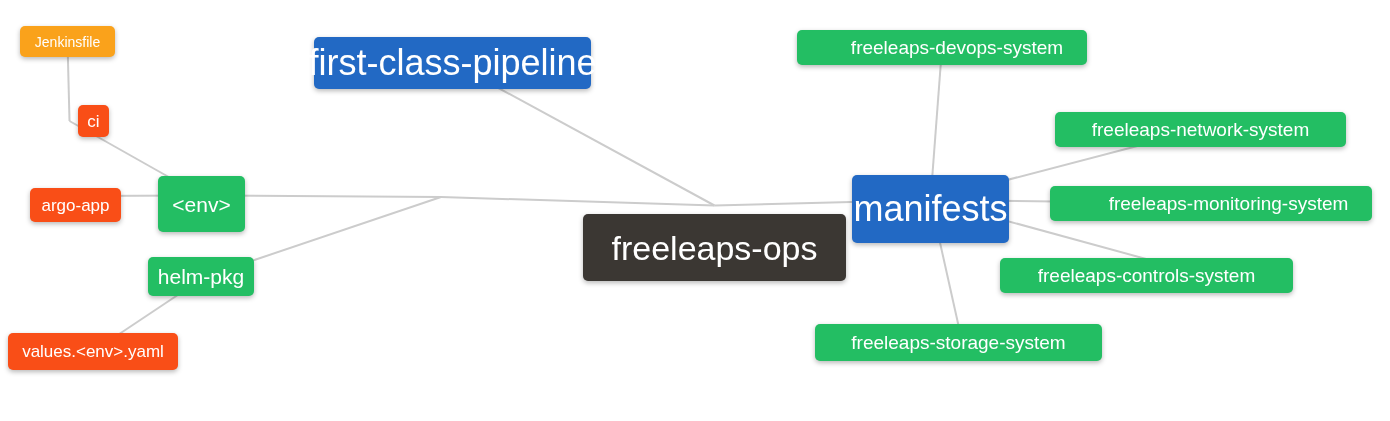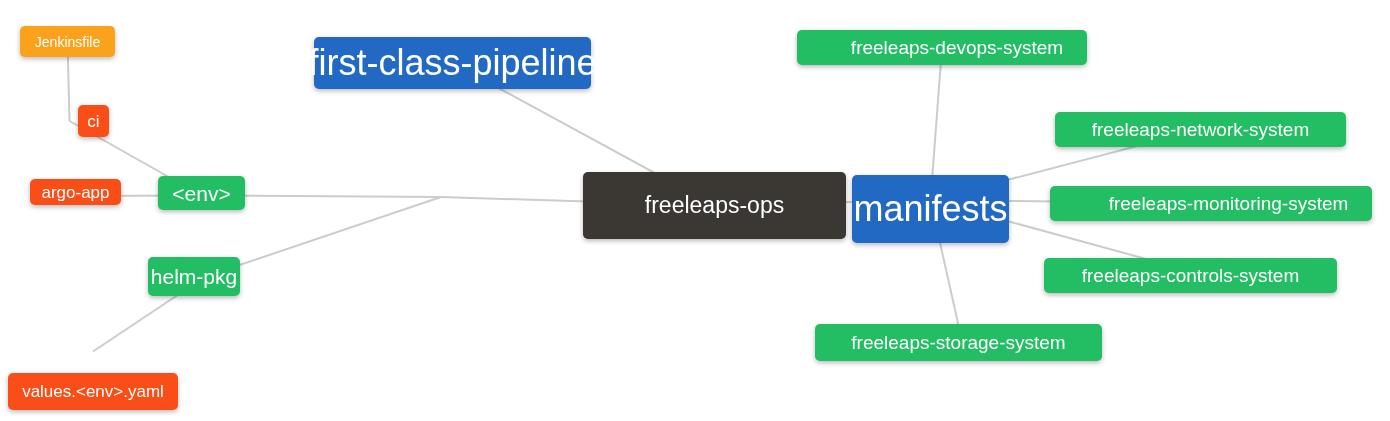--- a/index.html
+++ b/index.html
@@ -28,42 +28,42 @@
     align-items: center;
     justify-content: center;
     color: #ffffff;
     border-radius: 5px;
     box-shadow: 0 2px 5px rgba(0,0,0,0.28);
     white-space: nowrap;
     cursor: pointer;
     box-sizing: border-box;
     line-height: 1;
   }
-  .node.root   { background: var(--root,   #3B3733); font-size: 23px; }
+  .node.root   { background: var(--root,   #3B3733); font-size: 34px; margin-top: 42px; }
   .node.level1 { background: var(--level1, #2269C4); font-size: 36px; }
   .node.level2 { background: var(--level2, #23BE63); font-size: 21px; }
   .node.level2sm { background: var(--level2, #23BE63); font-size: 19px; }
   .node.level3 { background: var(--level3, #F94E17); font-size: 17px; }
   .node.level4 { background: var(--level4, #FAA21B); font-size: 14px; }
 
   
   #node-jenkinsfile { left: 20px;   top: 26px;  width: 95px;  height: 31px; }
   #node-ci          { left: 47px;   top: 105px; width: 31px;  height: 32px; margin-left: 31px; }
-  #node-argo-app    { left: 30px;   top: 179px; width: 91px;  height: 26px; }
-  #node-env         { left: 158px;  top: 176px; width: 87px;  height: 34px; }
-  #node-helm-pkg    { left: 148px;  top: 257px; width: 92px; height: 39px; }
-  #node-values-yaml { left: 8px;    top: 333px; width: 170px; height: 37px; margin-top: 40px; }
+  #node-argo-app    { left: 30px;   top: 188px; width: 91px;  height: 34px; }
+  #node-env         { left: 158px;  top: 176px; width: 87px;  height: 56px; }
+  #node-helm-pkg    { left: 148px;  top: 257px; width: 106px; height: 39px; }
+  #node-values-yaml { left: 8px;    top: 333px; width: 170px; height: 37px; }
   #node-fcp         { left: 314px;  top: 37px;  width: 277px; height: 52px; }
   #node-service     { left: 316px;  top: 172px; width: 250px; height: 50px; }
   #node-root        { left: 583px;  top: 172px; width: 263px; height: 67px; }
   #node-manifests   { left: 852px;  top: 175px; width: 157px; height: 68px; }
   #node-devops      { left: 797px;  top: 30px;  width: 290px; height: 35px; padding-left: 30px; }
   #node-network     { left: 1055px; top: 112px; width: 291px; height: 35px; }
   #node-monitoring  { left: 1050px; top: 186px; width: 322px; height: 35px; padding-left: 35px; }
-  #node-controls    { left: 1044px; top: 258px; width: 293px; height: 35px; }
+  #node-controls    { left: 1000px; top: 258px; width: 293px; height: 35px; }
   #node-storage     { left: 815px;  top: 324px; width: 287px; height: 37px; }
 </style>
 </head>
 <body>
 
 <div class="canvas">
 
   <svg id="edges">
       <line x1="714.5" y1="205.5" x2="452.5" y2="63" stroke="#CCCCCC" stroke-width="2"></line>
       <line x1="714.5" y1="205.5" x2="441" y2="197" stroke="#CCCCCC" stroke-width="2"></line>

